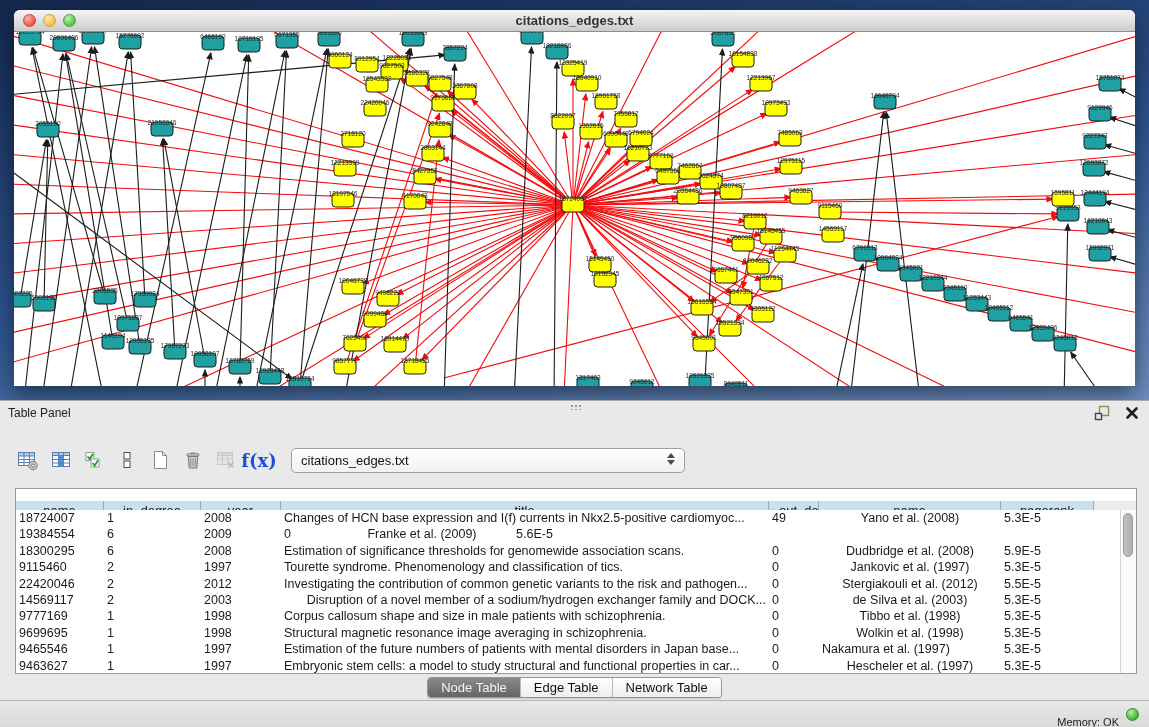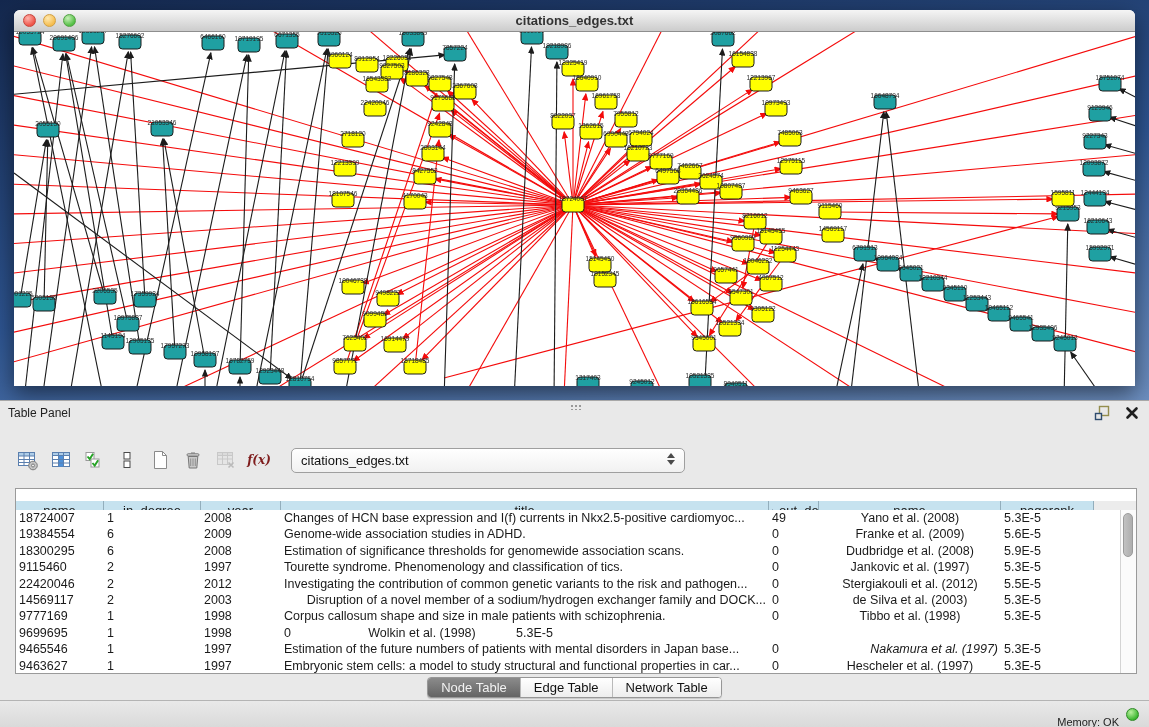--- a/index.html
+++ b/index.html
@@ -25,21 +25,21 @@
     background:#e9e9e9;border-top:1px solid #a8a8a8;}
   .panel-header{position:absolute;left:0;top:0;right:0;height:25px;}
   .panel-title{position:absolute;left:8px;top:0;line-height:25px;font-size:12px;color:#222;}
   .grip{position:absolute;left:570px;top:3px;width:12px;height:6px;opacity:.55;
     background:radial-gradient(circle,#555 1px,transparent 1.2px);background-size:4px 4px;}
   .ph-icons{position:absolute;right:10px;top:4px;display:flex;gap:14px;align-items:center;}
   .icon-btn{cursor:default;}
   
   .toolbar{position:absolute;left:15px;top:44px;right:15px;height:30px;display:flex;align-items:center;}
   .tbtn{width:26px;height:24px;margin-right:7px;display:flex;align-items:center;justify-content:center;}
-  .fx{font-family:"DejaVu Serif",serif;font-style:italic;font-weight:bold;font-size:12px;color:#7f1d1d;}
+  .fx{font-family:"DejaVu Serif",serif;font-weight:bold;font-size:18px;color:#1d4ed8;}
   .combobox{margin-left:12px;width:392px;height:23px;border:1px solid #9f9f9f;border-radius:5px;
     background:linear-gradient(#ffffff,#f1f1f1);display:flex;align-items:center;position:relative;
     box-shadow:inset 0 1px 0 #fff;}
   .combobox .val{font-size:13px;color:#111;padding-left:9px;}
   .cb-arrows{position:absolute;right:9px;top:4px;display:flex;flex-direction:column;gap:2px;}
   .cb-arrows i{display:block;width:0;height:0;border-left:4px solid transparent;border-right:4px solid transparent;}
   .cb-arrows .up{border-bottom:5px solid #4a4a4a;}
   .cb-arrows .dn{border-top:5px solid #4a4a4a;}
   
   .tablewrap{position:absolute;left:15px;top:87px;width:1122px;height:186px;
@@ -584,21 +584,20 @@
           <div class="td" style="width: 80px; text-align: left;">2008</div>
           <div class="td" style="width: 488px; text-align: left;">Changes of HCN base expression and I(f) currents in Nkx2.5-positive cardiomyoc...</div>
           <div class="td" style="width: 50px; text-align: left;">49</div>
           <div class="td" style="width: 182px; text-align: center;">Yano et al. (2008)</div>
           <div class="td" style="width: 93px; text-align: left;">5.3E-5</div>
         </div>
         <div class="tr">
           <div class="td" style="width: 88px; text-align: left;">19384554</div>
           <div class="td" style="width: 97px; text-align: left;">6</div>
           <div class="td" style="width: 80px; text-align: left;">2009</div>
-          <div class="td" style="width: 488px; text-align: left;">Genome-wide association studies in ADHD.</div>
           <div class="td" style="width: 50px; text-align: left;">0</div>
           <div class="td" style="width: 182px; text-align: center;">Franke et al. (2009)</div>
           <div class="td" style="width: 93px; text-align: left;">5.6E-5</div>
         </div>
         <div class="tr">
           <div class="td" style="width: 88px; text-align: left;">18300295</div>
           <div class="td" style="width: 97px; text-align: left;">6</div>
           <div class="td" style="width: 80px; text-align: left;">2008</div>
           <div class="td" style="width: 488px; text-align: left;">Estimation of significance thresholds for genomewide association scans.</div>
           <div class="td" style="width: 50px; text-align: left;">0</div>
@@ -638,31 +637,32 @@
           <div class="td" style="width: 80px; text-align: left;">1998</div>
           <div class="td" style="width: 488px; text-align: left;">Corpus callosum shape and size in male patients with schizophrenia.</div>
           <div class="td" style="width: 50px; text-align: left;">0</div>
           <div class="td" style="width: 182px; text-align: center;">Tibbo et al. (1998)</div>
           <div class="td" style="width: 93px; text-align: left;">5.3E-5</div>
         </div>
         <div class="tr">
           <div class="td" style="width: 88px; text-align: left;">9699695</div>
           <div class="td" style="width: 97px; text-align: left;">1</div>
           <div class="td" style="width: 80px; text-align: left;">1998</div>
+          <div class="td" style="width: 488px; text-align: left;">Structural magnetic resonance image averaging in schizophrenia.</div>
           <div class="td" style="width: 50px; text-align: left;">0</div>
           <div class="td" style="width: 182px; text-align: center;">Wolkin et al. (1998)</div>
           <div class="td" style="width: 93px; text-align: left;">5.3E-5</div>
         </div>
         <div class="tr">
           <div class="td" style="width: 88px; text-align: left;">9465546</div>
           <div class="td" style="width: 97px; text-align: left;">1</div>
           <div class="td" style="width: 80px; text-align: left;">1997</div>
           <div class="td" style="width: 488px; text-align: left;">Estimation of the future numbers of patients with mental disorders in Japan base...</div>
           <div class="td" style="width: 50px; text-align: left;">0</div>
-          <div class="td" style="width: 182px; text-align: right; font-style: italic;">Nakamura et al. (1997)</div>
+          <div class="td" style="width: 182px; text-align: left;">Nakamura et al. (1997)</div>
           <div class="td" style="width: 93px; text-align: left;">5.3E-5</div>
         </div>
         <div class="tr">
           <div class="td" style="width: 88px; text-align: left;">9463627</div>
           <div class="td" style="width: 97px; text-align: left;">1</div>
           <div class="td" style="width: 80px; text-align: left;">1997</div>
           <div class="td" style="width: 488px; text-align: left;">Embryonic stem cells: a model to study structural and functional properties in car...</div>
           <div class="td" style="width: 50px; text-align: left;">0</div>
           <div class="td" style="width: 182px; text-align: center;">Hescheler et al. (1997)</div>
           <div class="td" style="width: 93px; text-align: left;">5.3E-5</div>

